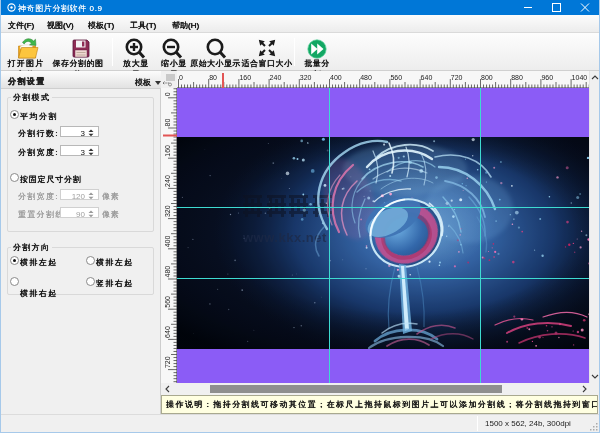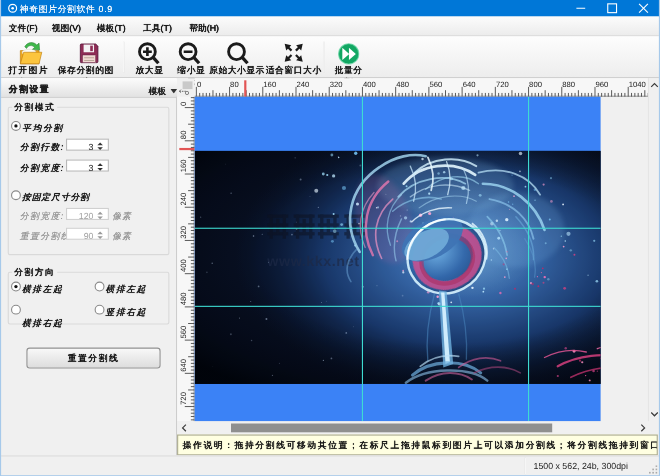--- a/index.html
+++ b/index.html
@@ -12,32 +12,32 @@
 .menubar { left:1px; top:15px; width:598px; height:18px; background:linear-gradient(#fcfcfc,#ececec); border-bottom:1px solid #dadada; }
 .menu { top:20px; font-size:8px; color:#1a1a1a; }
 .toolbar { left:1px; top:33px; width:598px; height:38px; background:linear-gradient(#fdfdfd,#ededed); border-bottom:1px solid #d0d0d0; }
 .tlabel { font-size:8px; color:#1a1a1a; top:58px; text-align:center; }
 .tsep { top:5px; width:1px; height:28px; background:#c8c8c8; border-right:1px solid #fff; }
 
 .panel { left:1px; top:71px; width:160px; height:343px; background:#f0f0f0; border-right:1px solid #cdcdcd; }
 .phead { left:0; top:0; width:160px; height:18px; background:linear-gradient(#fcfcfc,#e2e2e2); border-bottom:1px solid #cfcfcf; }
 .gbox { border:1px solid #d9d9d9; border-radius:2px; }
 .glabel { font-size:8px; color:#1a1a1a; background:#f0f0f0; padding:0 2px; }
-.txt8 { font-size:8px; color:#1a1a1a;font-style:italic; }
+.txt8 { font-size:8px; color:#1a1a1a; }
 .gray { color:#9b9b9b; }
 .radio { width:9px; height:9px; border-radius:50%; border:1px solid #8a8a8a; background:#fff; }
 .rdot { position:absolute; left:2px; top:2px; width:3px; height:3px; border-radius:50%; background:#111; }
 .spin { background:#fff; border:1px solid #b8b8b8; width:39px; height:11px; font-size:8px; color:#111; }
 .spind { border:1px solid #d0d0d0; color:#a0a0a0; }
 .btn { left:23px; top:245px; width:122px; height:19px; background:linear-gradient(#f8f8f8,#dddddd); border:1px solid #929292; border-radius:3px; text-align:center; font-size:8px; color:#111; line-height:17px; }
 
 .corner { left:161px; top:71px; width:16px; height:17px; background:#f0f0f0; }
 .hruler { left:177px; top:71px; width:412px; height:17px; background:#f7f7f7; border-bottom:1px solid #9a9a9a; }
 .vruler { left:161px; top:88px; width:16px; height:295px; background:#f7f7f7; border-right:1px solid #9a9a9a; }
-.viewport { left:177px; top:88px; width:369px; height:295px; background:#3b82f6; overflow:hidden;text-decoration:underline; }
+.viewport { left:177px; top:88px; width:412px; height:295px; background:#8b5cf6; overflow:hidden;text-decoration:underline; }
 .gridv { position:absolute; top:0; width:1px; height:295px; background:#3edbd1; }
 .gridh { position:absolute; left:0; width:412px; height:1px; background:#3edbd1; }
 .vsb { left:589px; top:71px; width:9px; height:312px; background:#f0f0f0; border-left:1px solid #e5e5e5; }
 .hsb { left:161px; top:383px; width:429px; height:12px; background:#f0f0f0; }
 .thumb { position:absolute; left:49px; top:2px; width:292px; height:8px; background:#8f8f8f; }
 .tip { left:161px; top:395px; width:437px; height:19px; background:#ffffe1; border:1px solid #a9a98f; font-size:8px; color:#1a1a1a; line-height:17px; padding-left:4px; white-space:nowrap; overflow:hidden; }
 .status { left:1px; top:414px; width:598px; height:18px; background:#f0f0f0; border-top:1px solid #dcdcdc; font-size:8px; color:#333; }
 .rl { font:7px "Liberation Sans",sans-serif; fill:#222; }
 svg.ruler line { stroke:#444; stroke-width:0.8; }
 .winborder { left:0; top:0; width:600px; height:433px; border:1px solid #a6c9ea; border-top:none; pointer-events:none; }
@@ -193,21 +193,20 @@
         <div class="rdot"></div>
       </div>
  <div class="abs txt8 cjk" style="left:19px;top:186px;letter-spacing:1.4px">横排左起</div>
  <div class="abs radio" style="left:85px;top:185px"></div>
  <div class="abs txt8 cjk" style="left:95px;top:186px;letter-spacing:1.4px">横排左起</div>
  <div class="abs radio" style="left:9px;top:206px"></div>
  <div class="abs txt8 cjk" style="left:19px;top:217px;letter-spacing:1.4px">横排右起</div>
  <div class="abs radio" style="left:85px;top:206px"></div>
  <div class="abs txt8 cjk" style="left:95px;top:207px;letter-spacing:1.4px">竖排右起</div>
 
- <div class="abs btn cjk" style="letter-spacing:1.4px">重置分割线</div>
 </div>
 
 <div class="abs corner">
  <svg width="16" height="17">
   <rect x="5" y="3" width="9" height="7" fill="#c9c9c9"></rect>
   <path d="M2 12 L8 12 M3.5 10.5 L2 12 L3.5 13.5" stroke="#555" stroke-width="0.8" fill="none" stroke-dasharray="1.5,0.8"></path>
   <circle cx="9" cy="13.5" r="1.5" fill="none" stroke="#777" stroke-width="0.8"></circle>
  </svg>
 </div>
 

